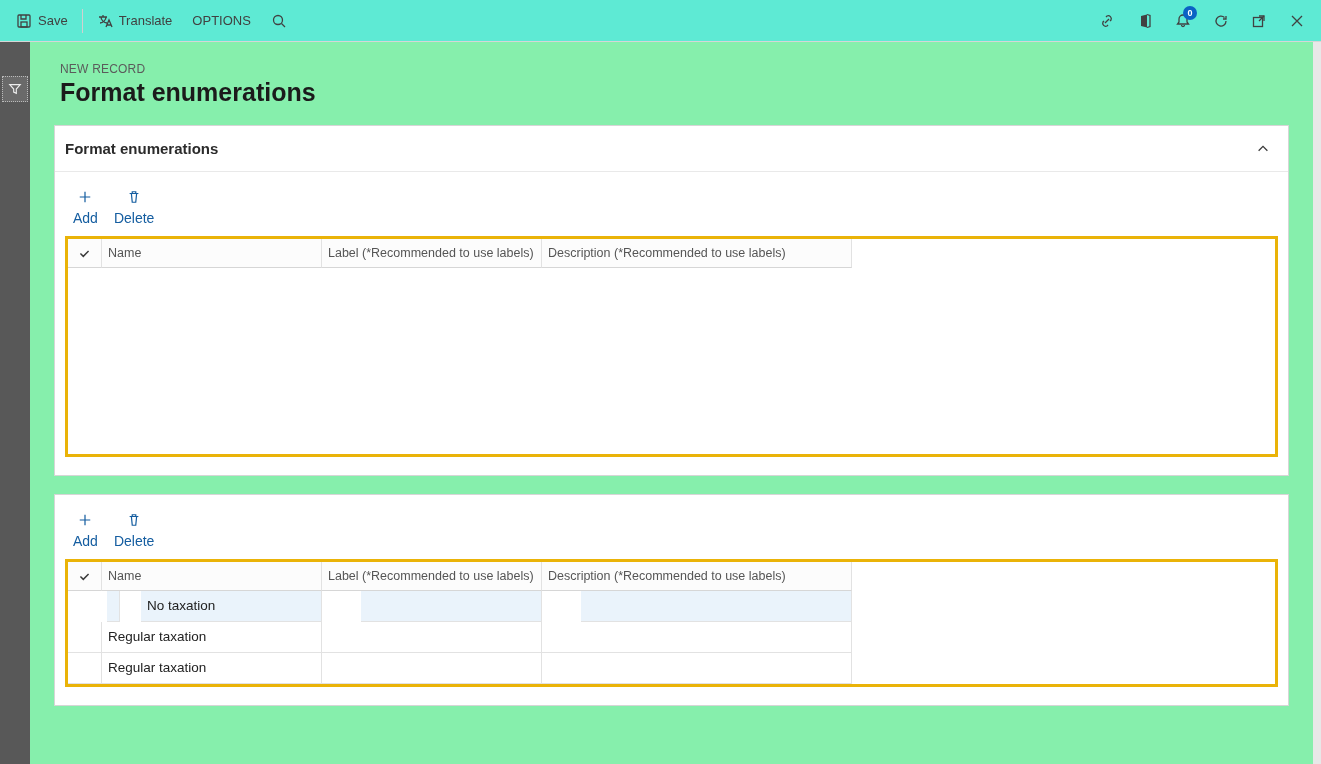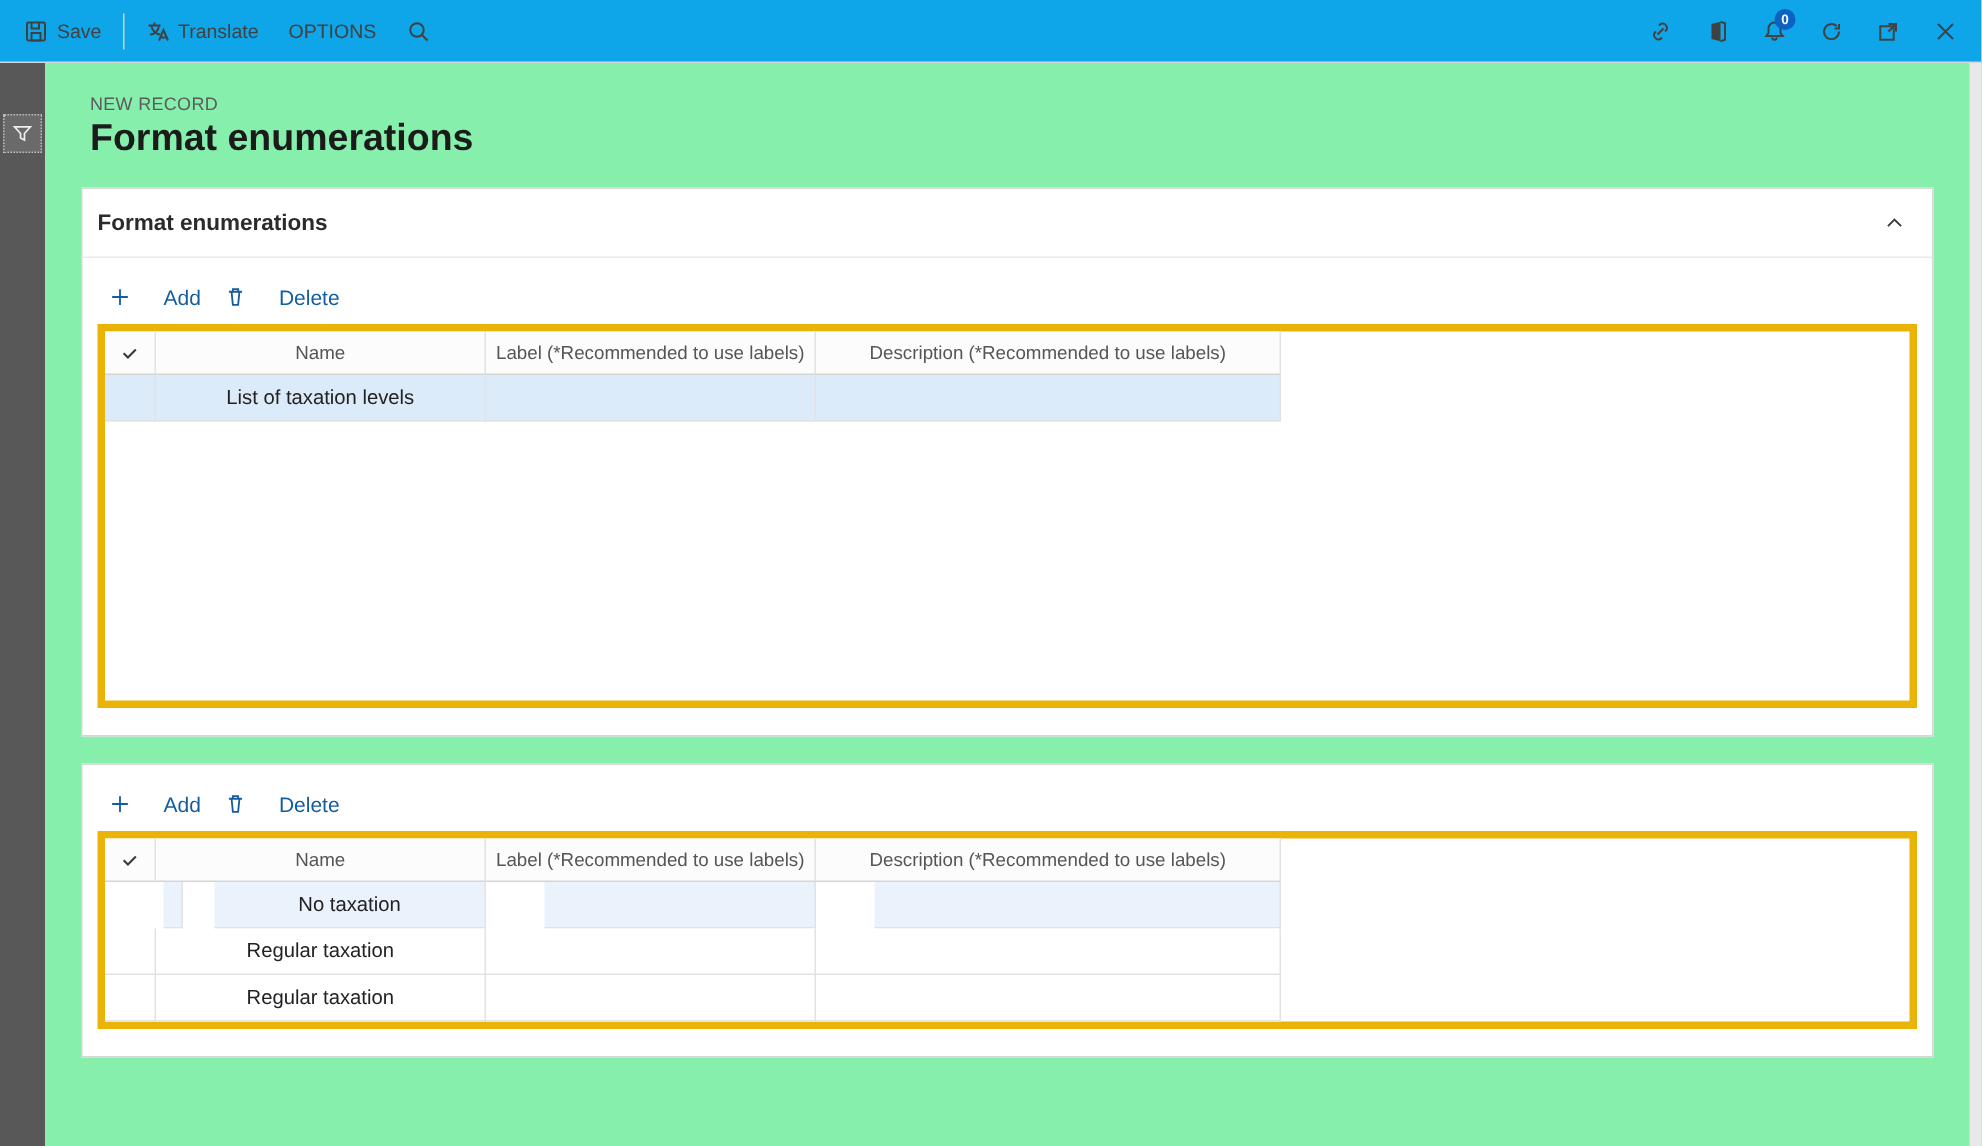--- a/index.html
+++ b/index.html
@@ -9,21 +9,21 @@
     font-family: "Segoe UI", Arial, sans-serif;
     font-size: 13px;
     color: #323130;
     background: #e8e8e8;
     overflow: hidden;
   }
 
   
   .top-toolbar {
     height: 42px;
-    background: #0ea5e9;
+    background: #5eead4;
     border-bottom: 1px solid #d6d6d6;
     display: flex;
     align-items: center;
     padding: 0 6px;
     position: relative;
   }
   .toolbar-left { display: flex; align-items: center; height: 100%; }
   .toolbar-right { position: absolute; right: 6px; top: 0; height: 100%; display: flex; align-items: center; gap: 2px; }
   .tb-btn {
     display: flex; align-items: center;
@@ -130,30 +130,30 @@
   }
   .chevron svg { width: 14px; height: 14px; stroke: currentColor; fill: none; stroke-width: 1.5; }
 
   .card-body { padding: 8px 10px 18px 10px; }
 
   .grid-toolbar {
     display: flex; gap: 16px;
     padding: 10px 8px;
   }
   .grid-btn {
-    display: flex; align-items: center; gap: 22px;
+    display: flex; align-items: center; gap: 6px;
     color: #145da0;
     cursor: pointer;
     font-size: 14px;
+    flex-direction: column;
   }
   .grid-btn svg { width: 14px; height: 14px; stroke: currentColor; fill: none; stroke-width: 1.4; }
 
   .grid {
-    border: 5px solid #eab308;
-    text-align: center;
+    border: 3px solid #eab308;
   }
   .grid-head, .grid-row {
     display: grid;
     grid-template-columns: 34px 220px 220px 310px;
     align-items: stretch;
   }
   .grid-head > div {
     border-right: 1px solid #e2e2e2;
     border-bottom: 1px solid #d6d6d6;
     padding: 7px 6px;
@@ -320,28 +320,20 @@
           <div class="grid-head">
             <div class="check-cell">
               <svg viewBox="0 0 16 16">
                   <path d="M3 8l3.5 3.5L13 5"></path>
                 </svg>
             </div>
             <div>Name</div>
             <div>Label (*Recommended to use labels)</div>
             <div>Description (*Recommended to use labels)</div>
           </div>
-          <div id="grid1-rows">
-              <div class="grid-row selected">
-                <div class="check-cell"></div>
-                <div>List of taxation levels</div>
-                <div></div>
-                <div></div>
-              </div>
-            </div>
           <div class="grid-spacer-1"></div>
         </div>
       </div>
     </div>
 
     <div class="card">
       <div class="card-body">
         <div class="grid-toolbar">
           <div class="grid-btn">
             <svg viewBox="0 0 16 16">

